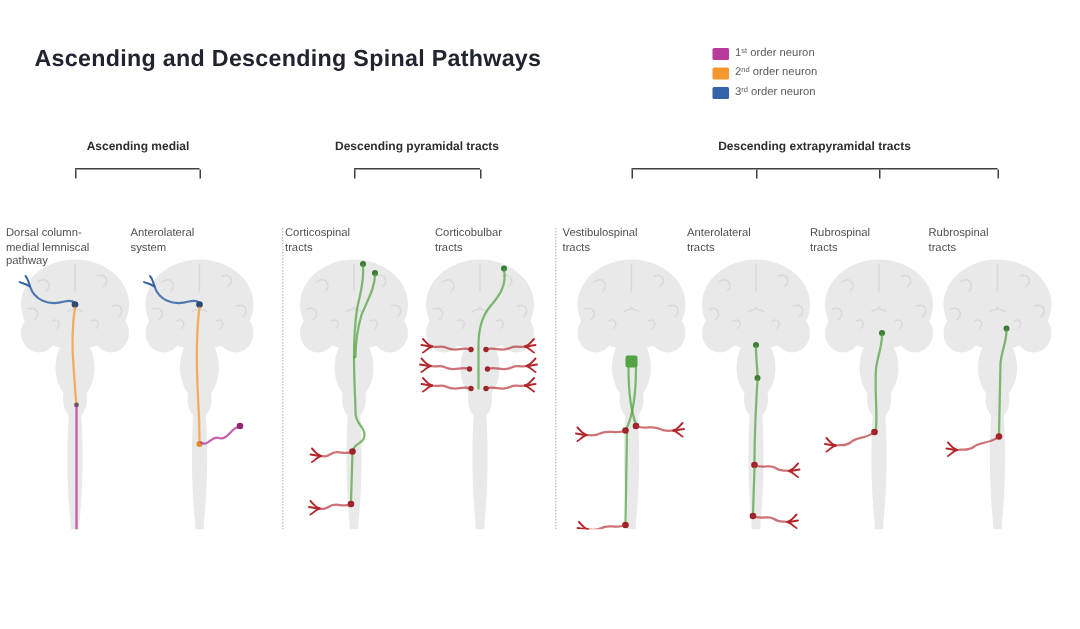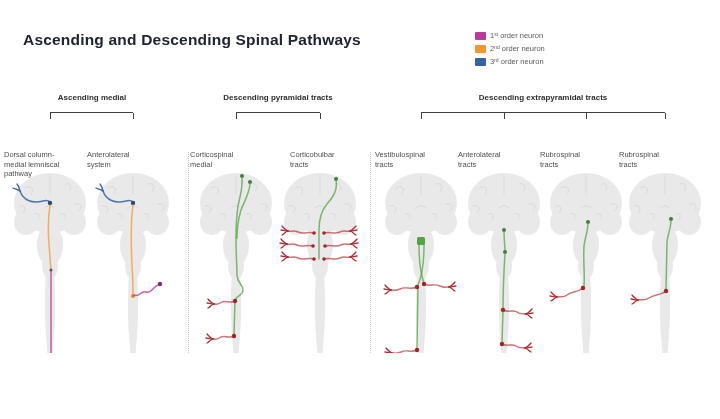--- a/index.html
+++ b/index.html
@@ -122,21 +122,21 @@
     <span class="tick" style="left:165px"></span>
       <span class="tick" style="left:100%"></span>
   </div>
 
   <div class="tract-label" style="left:50px">Dorsal column-
 medial lemniscal
 pathway</div>
   <div class="tract-label" style="left:133px">Anterolateral
 system</div>
   <div class="tract-label" style="left:236px">Corticospinal
-medial</div>
+tracts</div>
   <div class="tract-label" style="left:336px">Corticobulbar
 tracts</div>
   <div class="tract-label" style="left:421px">Vestibulospinal
 tracts</div>
   <div class="tract-label" style="left:504px">Anterolateral
 tracts</div>
   <div class="tract-label" style="left:586px">Rubrospinal
 tracts</div>
   <div class="tract-label" style="left:665px">Rubrospinal
 tracts</div>

